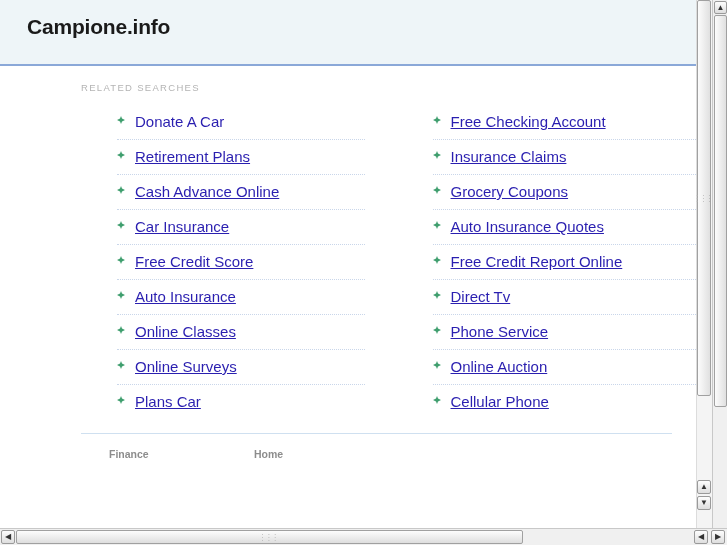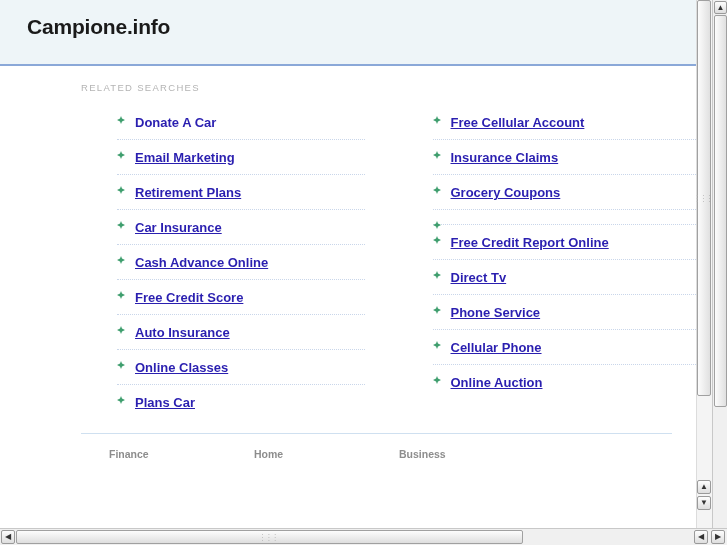--- a/index.html
+++ b/index.html
@@ -101,22 +101,22 @@
     position: absolute;
     left: 0;
     top: 11px;
     width: 8px;
     height: 8px;
     display: block;
   }
   .rs-arrow svg { display:block; }
   .rs-link {
     color: #2a1fb0;
-    font-size: 13px;
-    font-weight: bold;
+    font-size: 15px;
+    font-weight: normal;
     text-decoration: underline;
     cursor: pointer;
   }
   .rs-link.no-underline { text-decoration: none; }
 
   
   .side-list { padding: 8px 0 0 14px; margin: 0; list-style: none; }
   .side-item {
     position: relative;
     padding: 6px 0 6px 12px;
@@ -264,52 +264,44 @@
                   </svg>
                 </span>
               <a class="rs-link no-underline">Donate A Car</a>
             </div>
             <div class="rs-item">
               <span class="rs-arrow">
                   <svg width="8" height="8" viewBox="0 0 8 8">
                     <path d="M0 4 L3 2.6 L4 0 L5 2.6 L8 4 L5 5.4 L4 8 L3 5.4 Z" fill="#3f9e6e"></path>
                   </svg>
                 </span>
-              <a class="rs-link">Email Marketing</a>
-            </div>
-            <div class="rs-item">
-              <span class="rs-arrow">
-                  <svg width="8" height="8" viewBox="0 0 8 8">
-                    <path d="M0 4 L3 2.6 L4 0 L5 2.6 L8 4 L5 5.4 L4 8 L3 5.4 Z" fill="#3f9e6e"></path>
-                  </svg>
-                </span>
               <a class="rs-link">Retirement Plans</a>
             </div>
             <div class="rs-item">
               <span class="rs-arrow">
                   <svg width="8" height="8" viewBox="0 0 8 8">
                     <path d="M0 4 L3 2.6 L4 0 L5 2.6 L8 4 L5 5.4 L4 8 L3 5.4 Z" fill="#3f9e6e"></path>
                   </svg>
                 </span>
+              <a class="rs-link">Cash Advance Online</a>
+            </div>
+            <div class="rs-item">
+              <span class="rs-arrow">
+                  <svg width="8" height="8" viewBox="0 0 8 8">
+                    <path d="M0 4 L3 2.6 L4 0 L5 2.6 L8 4 L5 5.4 L4 8 L3 5.4 Z" fill="#3f9e6e"></path>
+                  </svg>
+                </span>
               <a class="rs-link">Car Insurance</a>
             </div>
             <div class="rs-item">
               <span class="rs-arrow">
                   <svg width="8" height="8" viewBox="0 0 8 8">
                     <path d="M0 4 L3 2.6 L4 0 L5 2.6 L8 4 L5 5.4 L4 8 L3 5.4 Z" fill="#3f9e6e"></path>
                   </svg>
                 </span>
-              <a class="rs-link">Cash Advance Online</a>
-            </div>
-            <div class="rs-item">
-              <span class="rs-arrow">
-                  <svg width="8" height="8" viewBox="0 0 8 8">
-                    <path d="M0 4 L3 2.6 L4 0 L5 2.6 L8 4 L5 5.4 L4 8 L3 5.4 Z" fill="#3f9e6e"></path>
-                  </svg>
-                </span>
               <a class="rs-link">Free Credit Score</a>
             </div>
             <div class="rs-item">
               <span class="rs-arrow">
                   <svg width="8" height="8" viewBox="0 0 8 8">
                     <path d="M0 4 L3 2.6 L4 0 L5 2.6 L8 4 L5 5.4 L4 8 L3 5.4 Z" fill="#3f9e6e"></path>
                   </svg>
                 </span>
               <a class="rs-link">Auto Insurance</a>
             </div>
@@ -320,32 +312,40 @@
                   </svg>
                 </span>
               <a class="rs-link">Online Classes</a>
             </div>
             <div class="rs-item">
               <span class="rs-arrow">
                   <svg width="8" height="8" viewBox="0 0 8 8">
                     <path d="M0 4 L3 2.6 L4 0 L5 2.6 L8 4 L5 5.4 L4 8 L3 5.4 Z" fill="#3f9e6e"></path>
                   </svg>
                 </span>
+              <a class="rs-link">Online Surveys</a>
+            </div>
+            <div class="rs-item">
+              <span class="rs-arrow">
+                  <svg width="8" height="8" viewBox="0 0 8 8">
+                    <path d="M0 4 L3 2.6 L4 0 L5 2.6 L8 4 L5 5.4 L4 8 L3 5.4 Z" fill="#3f9e6e"></path>
+                  </svg>
+                </span>
               <a class="rs-link">Plans Car</a>
             </div>
           </div>
 
           <div class="rs-col second">
             <div class="rs-item">
               <span class="rs-arrow">
                   <svg width="8" height="8" viewBox="0 0 8 8">
                     <path d="M0 4 L3 2.6 L4 0 L5 2.6 L8 4 L5 5.4 L4 8 L3 5.4 Z" fill="#3f9e6e"></path>
                   </svg>
                 </span>
-              <a class="rs-link">Free Cellular Account</a>
+              <a class="rs-link">Free Checking Account</a>
             </div>
             <div class="rs-item">
               <span class="rs-arrow">
                   <svg width="8" height="8" viewBox="0 0 8 8">
                     <path d="M0 4 L3 2.6 L4 0 L5 2.6 L8 4 L5 5.4 L4 8 L3 5.4 Z" fill="#3f9e6e"></path>
                   </svg>
                 </span>
               <a class="rs-link">Insurance Claims</a>
             </div>
             <div class="rs-item">
@@ -355,20 +355,21 @@
                   </svg>
                 </span>
               <a class="rs-link">Grocery Coupons</a>
             </div>
             <div class="rs-item">
               <span class="rs-arrow">
                   <svg width="8" height="8" viewBox="0 0 8 8">
                     <path d="M0 4 L3 2.6 L4 0 L5 2.6 L8 4 L5 5.4 L4 8 L3 5.4 Z" fill="#3f9e6e"></path>
                   </svg>
                 </span>
+              <a class="rs-link">Auto Insurance Quotes</a>
             </div>
             <div class="rs-item">
               <span class="rs-arrow">
                   <svg width="8" height="8" viewBox="0 0 8 8">
                     <path d="M0 4 L3 2.6 L4 0 L5 2.6 L8 4 L5 5.4 L4 8 L3 5.4 Z" fill="#3f9e6e"></path>
                   </svg>
                 </span>
               <a class="rs-link">Free Credit Report Online</a>
             </div>
             <div class="rs-item">
@@ -386,29 +387,29 @@
                   </svg>
                 </span>
               <a class="rs-link">Phone Service</a>
             </div>
             <div class="rs-item">
               <span class="rs-arrow">
                   <svg width="8" height="8" viewBox="0 0 8 8">
                     <path d="M0 4 L3 2.6 L4 0 L5 2.6 L8 4 L5 5.4 L4 8 L3 5.4 Z" fill="#3f9e6e"></path>
                   </svg>
                 </span>
+              <a class="rs-link">Online Auction</a>
+            </div>
+            <div class="rs-item">
+              <span class="rs-arrow">
+                  <svg width="8" height="8" viewBox="0 0 8 8">
+                    <path d="M0 4 L3 2.6 L4 0 L5 2.6 L8 4 L5 5.4 L4 8 L3 5.4 Z" fill="#3f9e6e"></path>
+                  </svg>
+                </span>
               <a class="rs-link">Cellular Phone</a>
-            </div>
-            <div class="rs-item">
-              <span class="rs-arrow">
-                  <svg width="8" height="8" viewBox="0 0 8 8">
-                    <path d="M0 4 L3 2.6 L4 0 L5 2.6 L8 4 L5 5.4 L4 8 L3 5.4 Z" fill="#3f9e6e"></path>
-                  </svg>
-                </span>
-              <a class="rs-link">Online Auction</a>
             </div>
           </div>
 
         </div>
 
         <div class="pc-section">
           <div class="pc-rule"></div>
 
           <div class="pc-grid">
 
@@ -416,24 +417,20 @@
             <div class="pc-col">
               <div class="pc-head">Finance</div>
 
             </div>
 
             <div class="pc-col">
               <div class="pc-head">Home</div>
 
             </div>
 
-            <div class="pc-col">
-              <div class="pc-head">Business</div>
-
-            </div>
 
           </div>
         </div>
 
       </div>
 
       <div class="side-col">
         <div class="section-label">RELATED</div>
         <ul class="side-list">
           <li class="side-item">

